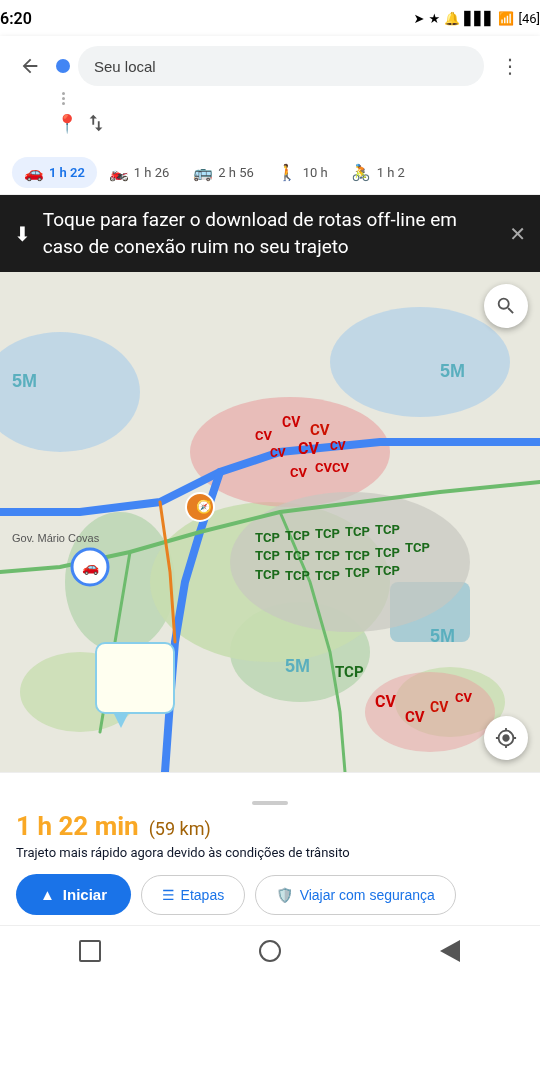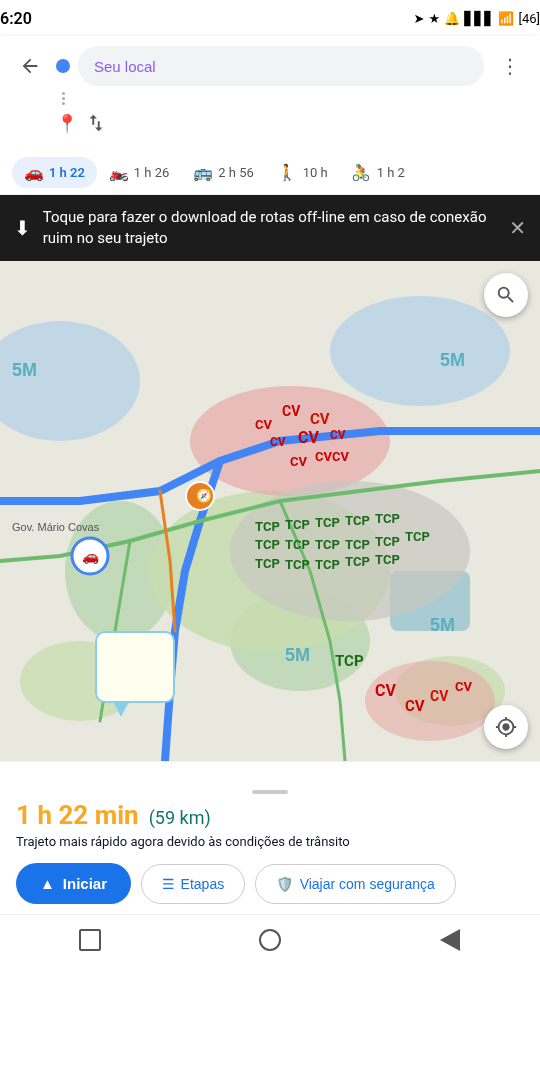--- a/index.html
+++ b/index.html
@@ -29,21 +29,21 @@
       cursor: pointer; flex-shrink: 0;
     }
     .dot-indicator {
       width: 14px; height: 14px; border-radius: 50%; flex-shrink: 0;
     }
     .dot-blue { background: #4285F4; }
     .dot-red-pin { color: #EA4335; font-size: 18px; flex-shrink: 0; width: 14px; text-align: center; }
     .search-input {
       flex: 1; height: 40px; border: none; outline: none;
       background: #F1F3F4; border-radius: 20px; padding: 0 16px;
-      font-size: 15px; color: #8b5cf6;
+      font-size: 15px; color: #404040;
     }
     .more-btn {
       width: 36px; height: 36px; display: flex; align-items: center; justify-content: center;
       cursor: pointer; flex-shrink: 0; font-size: 20px; color: #555;
     }
     .swap-btn {
       width: 36px; height: 36px; display: flex; align-items: center; justify-content: center;
       cursor: pointer; flex-shrink: 0; font-size: 18px; color: #555;
     }
     .vertical-dots {
@@ -68,21 +68,21 @@
     }
     .transport-tab .tab-icon { font-size: 16px; }
     .transport-tab .tab-label { font-size: 13px; }
 
     
     .download-banner {
       background: #1C1C1C; color: #fff;
       display: flex; align-items: center; padding: 12px 14px; gap: 12px;
     }
     .download-icon { font-size: 20px; flex-shrink: 0; }
-    .download-text { flex: 1; font-size: 15px; line-height: 1.4; }
+    .download-text { flex: 1; font-size: 19px; line-height: 1.4; }
     .download-close { font-size: 20px; cursor: pointer; flex-shrink: 0; color: #aaa; }
 
     
     .map-area {
       position: relative; height: 500px; background: #E8E8E0; overflow: hidden;
     }
 
     
     .map-svg { width: 100%; height: 100%; }
 
@@ -101,21 +101,21 @@
       display: flex; align-items: center; justify-content: center;
       cursor: pointer; font-size: 20px; color: #555;
     }
 
     
     .bottom-panel {
       background: #fff; padding: 28px 16px 10px; border-top: 1px solid #eee;
     }
     .route-summary { display: flex; align-items: baseline; gap: 10px; margin-bottom: 4px; }
     .route-time { font-size: 26px; font-weight: 700; color: #F9A825; }
-    .route-dist { font-size: 18px; color: #0f766e; }
+    .route-dist { font-size: 18px; color: #a16207; }
     .route-desc { font-size: 13px; color: #0f172a; margin-bottom: 14px; }
 
     
     .action-buttons {
       display: flex; gap: 10px; align-items: center;
     }
     .btn-iniciar {
       background: #1A73E8; color: #fff; border: none; border-radius: 24px;
       padding: 12px 24px; font-size: 15px; font-weight: 600; cursor: pointer;
       display: flex; align-items: center; gap: 8px;

